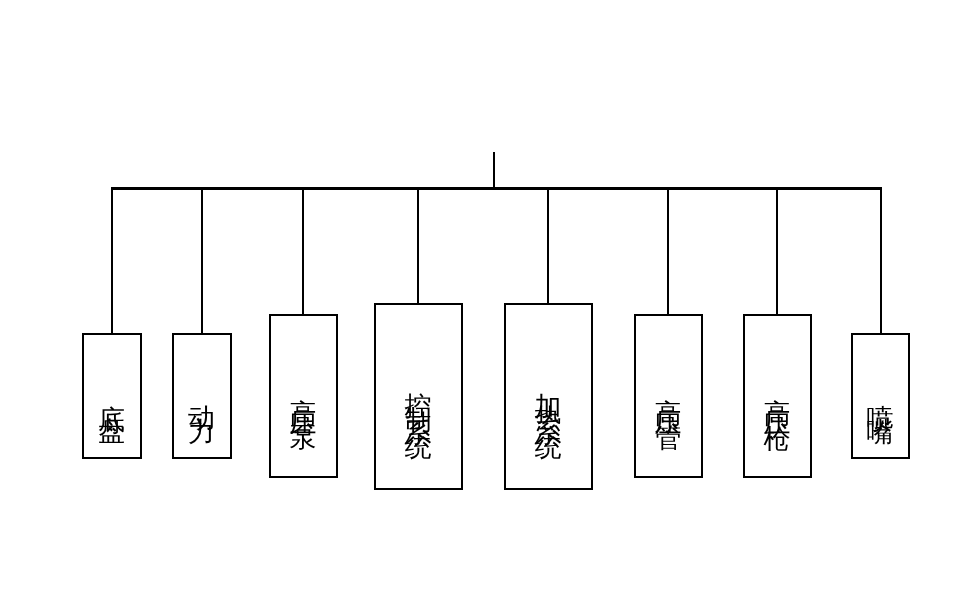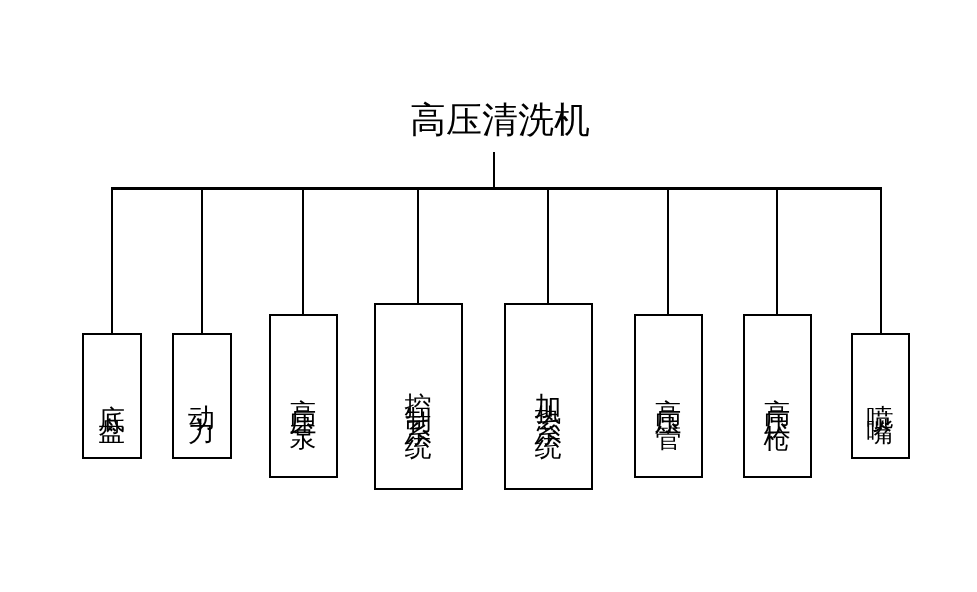--- a/index.html
+++ b/index.html
@@ -67,21 +67,20 @@
     letter-spacing: 13px;
     white-space: nowrap;
     display: block;
   }
 </style>
 </head>
 <body>
 
 <div id="canvas">
 
-  <div class="root-title">高压清洗机</div>
 
   <div class="stem-root"></div>
   <div class="bus-line"></div>
 
   <div class="drop" style="left:111px; top:189px; height:146px;"></div>
   <div class="drop" style="left:201px; top:189px; height:146px;"></div>
   <div class="drop" style="left:302px; top:189px; height:126px;"></div>
   <div class="drop" style="left:417px; top:189px; height:115px;"></div>
   <div class="drop" style="left:547px; top:189px; height:115px;"></div>
   <div class="drop" style="left:667px; top:189px; height:126px;"></div>

